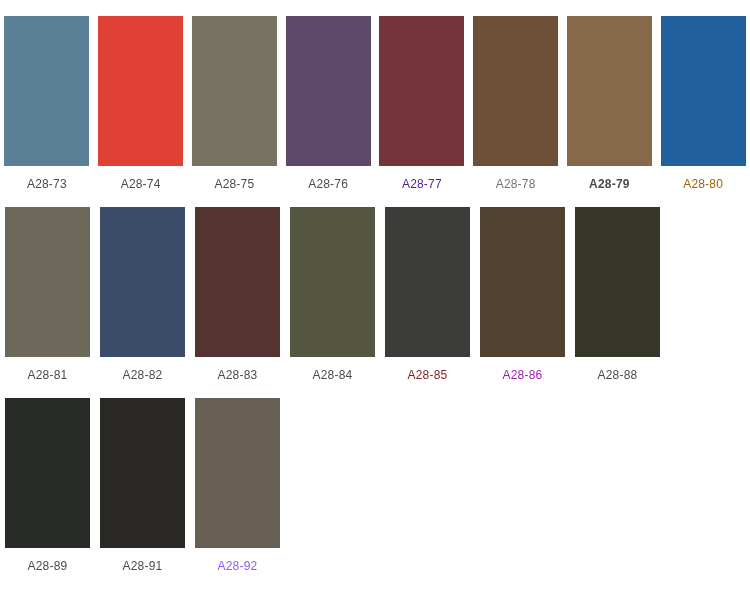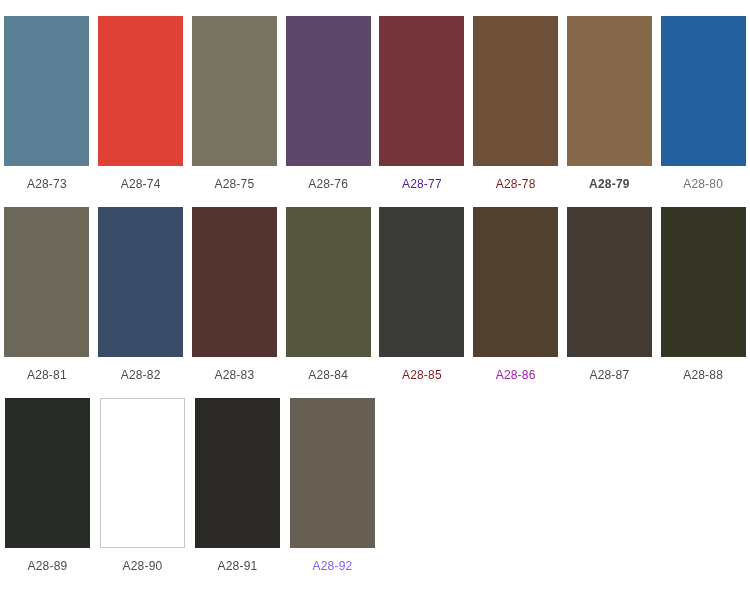--- a/index.html
+++ b/index.html
@@ -66,29 +66,29 @@
       <div class="swatch-cell">
         <div class="swatch-chip" style="background: rgb(93, 72, 106);"></div>
         <div class="swatch-label" style="color: rgb(75, 75, 75);">A28-76</div>
       </div>
       <div class="swatch-cell">
         <div class="swatch-chip" style="background: rgb(117, 51, 58);"></div>
         <div class="swatch-label" style="color: #4c1d95;">A28-77</div>
       </div>
       <div class="swatch-cell">
         <div class="swatch-chip" style="background: rgb(110, 80, 57);"></div>
-        <div class="swatch-label" style="color: #7f1d1d;">A28-78</div>
+        <div class="swatch-label" style="color: #737373;">A28-78</div>
       </div>
       <div class="swatch-cell">
         <div class="swatch-chip" style="background: rgb(133, 105, 74);"></div>
         <div class="swatch-label" style="color: rgb(75, 75, 75); font-weight: bold;">A28-79</div>
       </div>
       <div class="swatch-cell">
         <div class="swatch-chip" style="background: rgb(34, 96, 158);"></div>
-        <div class="swatch-label" style="color: #737373;">A28-80</div>
+        <div class="swatch-label" style="color: #a16207;">A28-80</div>
       </div>
     </div>
     <div class="row-spacer"></div>
     <div class="swatch-row">
       <div class="swatch-cell">
         <div class="swatch-chip" style="background: rgb(108, 105, 91);"></div>
         <div class="swatch-label" style="color: rgb(75, 75, 75);">A28-81</div>
       </div>
       <div class="swatch-cell">
         <div class="swatch-chip" style="background: rgb(58, 76, 104);"></div>
@@ -104,37 +104,29 @@
       </div>
       <div class="swatch-cell">
         <div class="swatch-chip" style="background: rgb(59, 59, 55);"></div>
         <div class="swatch-label" style="color: #7f1d1d;">A28-85</div>
       </div>
       <div class="swatch-cell">
         <div class="swatch-chip" style="background: rgb(81, 66, 47);"></div>
         <div class="swatch-label" style="color: #a21caf;">A28-86</div>
       </div>
       <div class="swatch-cell">
-        <div class="swatch-chip" style="background: rgb(68, 58, 52);"></div>
-        <div class="swatch-label" style="color: rgb(75, 75, 75);">A28-87</div>
-      </div>
-      <div class="swatch-cell">
         <div class="swatch-chip" style="background: rgb(53, 54, 38);"></div>
         <div class="swatch-label" style="color: rgb(75, 75, 75);">A28-88</div>
       </div>
     </div>
     <div class="row-spacer"></div>
     <div class="swatch-row">
       <div class="swatch-cell">
         <div class="swatch-chip" style="background: rgb(40, 44, 38);"></div>
         <div class="swatch-label" style="color: rgb(75, 75, 75);">A28-89</div>
-      </div>
-      <div class="swatch-cell">
-        <div class="swatch-chip bordered" style="background: rgb(255, 255, 255); border-color: rgb(200, 200, 200);"></div>
-        <div class="swatch-label" style="color: rgb(75, 75, 75);">A28-90</div>
       </div>
       <div class="swatch-cell">
         <div class="swatch-chip" style="background: rgb(43, 41, 38);"></div>
         <div class="swatch-label" style="color: rgb(75, 75, 75);">A28-91</div>
       </div>
       <div class="swatch-cell">
         <div class="swatch-chip" style="background: rgb(104, 95, 84);"></div>
         <div class="swatch-label" style="color: #8b5cf6;">A28-92</div>
       </div>
     </div>

